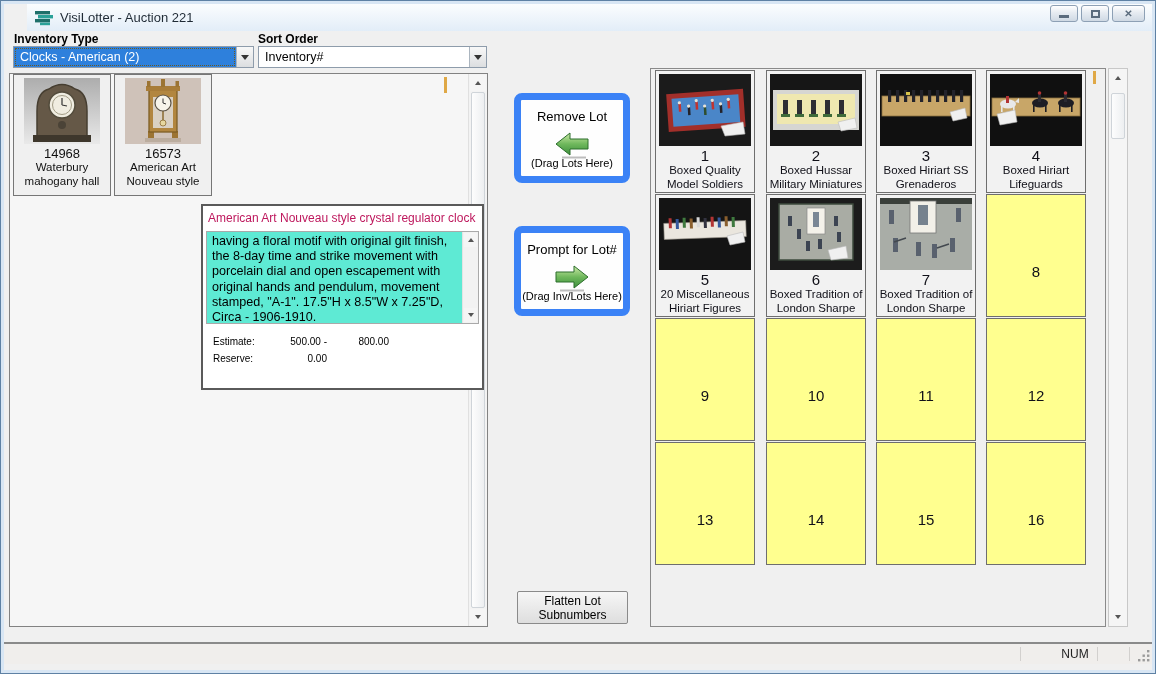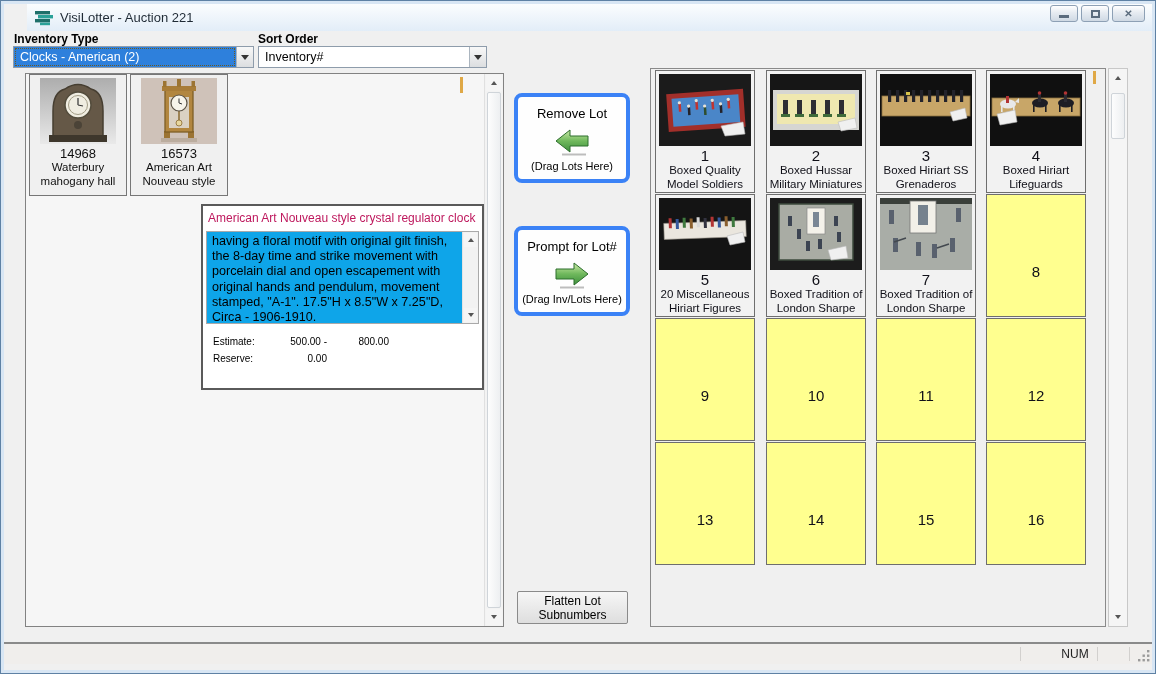--- a/index.html
+++ b/index.html
@@ -21,46 +21,46 @@
   .field-label{position:absolute;font-size:12px;font-weight:bold;color:#000;}
   .combo{position:absolute;height:22px;border:1px solid #8E9CAB;background:#fff;display:flex;}
   .combo-sel{flex:1;font-size:12.5px;display:flex;align-items:center;padding:0 6px;color:#000;white-space:nowrap;overflow:hidden;}
   .combo.selected .combo-sel{background:#2E80DC;color:#fff;outline:1px dotted #6d5a20;outline-offset:-2px;}
   .combo-btn{width:17px;border-left:1px solid #ABB5BF;background:linear-gradient(#F8F8F8,#DCDEE0);display:flex;align-items:center;justify-content:center;}
   .tri-down{width:0;height:0;border-left:4px solid transparent;border-right:4px solid transparent;border-top:5px solid #333;}
   .tri-down-sm{width:0;height:0;border-left:3.5px solid transparent;border-right:3.5px solid transparent;border-top:4.5px solid #555;}
   .tri-up-sm{width:0;height:0;border-left:3.5px solid transparent;border-right:3.5px solid transparent;border-bottom:4.5px solid #555;}
 
   
-  .left-panel{position:absolute;left:24px;top:72px;width:479px;height:554px;border:1px solid #828282;background:#F6F6F6;}
+  .left-panel{position:absolute;left:8px;top:72px;width:479px;height:554px;border:1px solid #828282;background:#F6F6F6;}
   .inv-cards{position:absolute;left:3px;top:0;display:flex;gap:3px;}
   .inv-card{width:98px;height:122px;border:1px solid #767676;background:#F0F0F0;text-align:center;}
   .inv-photo{display:block;margin:3px auto 2px;}
   .inv-num{font-size:13px;color:#111;}
   .inv-name{font-size:11.5px;line-height:13.5px;color:#111;}
 
   
   .vscroll{position:absolute;top:0;bottom:0;width:19px;background:#F3F3F3;border-left:1px solid #E0E0E0;}
   .vs-btn{position:absolute;left:1px;right:1px;height:16px;background:#F5F5F5;display:flex;align-items:center;justify-content:center;}
   .vs-btn.up{top:1px;}
   .vs-btn.down{bottom:1px;}
   .vs-thumb{position:absolute;left:2px;right:2px;background:linear-gradient(90deg,#FDFDFD,#EDEFF1);border:1px solid #CFD4D9;border-radius:2px;}
   .orange-tick{position:absolute;width:3px;background:#DFA846;}
 
   
   .detail-popup{position:absolute;left:200px;top:203px;width:283px;height:186px;background:#fff;border:2px solid #5A5A5A;z-index:20;}
   .popup-title{font-size:12px;padding:5px 11px 2px 5px;white-space:nowrap;overflow:hidden;color:#be185d;}
-  .desc-box{position:absolute;left:3px;top:25px;width:273px;height:93px;border:1px solid #A9A9A9;background:#0ea5e9;}
+  .desc-box{position:absolute;left:3px;top:25px;width:273px;height:93px;border:1px solid #A9A9A9;background:#5eead4;}
   .desc-text{position:absolute;left:0;top:0;right:17px;bottom:0;padding:2px 3px 2px 5px;font-size:12.6px;line-height:15.2px;color:#000;overflow:hidden;}
   .desc-scroll{position:absolute;right:0;top:0;bottom:0;width:16px;background:#F2F2F2;border-left:1px solid #E3E3E3;}
   .money-rows{position:absolute;left:10px;top:130px;display:grid;grid-template-columns:62px 52px 62px;row-gap:6px;font-size:10px;color:#000;}
   .money-rows .r{text-align:right;}
 
   
-  .drop-btn{position:absolute;width:116px;height:90px;background:#FEFEFE;border:4px solid #3b82f6;border-radius:8px;text-align:center;}
+  .drop-btn{position:absolute;width:116px;height:90px;background:#FEFEFE;border:7px solid #3b82f6;border-radius:8px;text-align:center;}
   .drop-title{font-size:13px;margin-top:9px;color:#000;}
   .drop-arrow{margin-top:5px;}
   .drop-hint{position:absolute;bottom:7px;left:0;right:0;font-size:11px;color:#000;}
   .flatten-btn{position:absolute;left:516px;top:590px;width:111px;height:33px;border:1px solid #8A8A8A;border-radius:2px;background:linear-gradient(#F6F6F6,#DEDEDE);font-size:12px;line-height:14px;text-align:center;padding-top:2px;color:#000;}
 
   
   .right-container{position:absolute;left:649px;top:67px;width:456px;height:559px;border:1px solid #8A8A8A;background:#F0F0F0;}
   .lot-col{position:absolute;top:1px;width:100px;display:flex;flex-direction:column;gap:1px;}
   .lot-cell{height:123px;border:1px solid #6E6E6E;background:#F2F2F2;text-align:center;position:relative;}
   .lot-cell.empty{background:#FFFF8F;}

